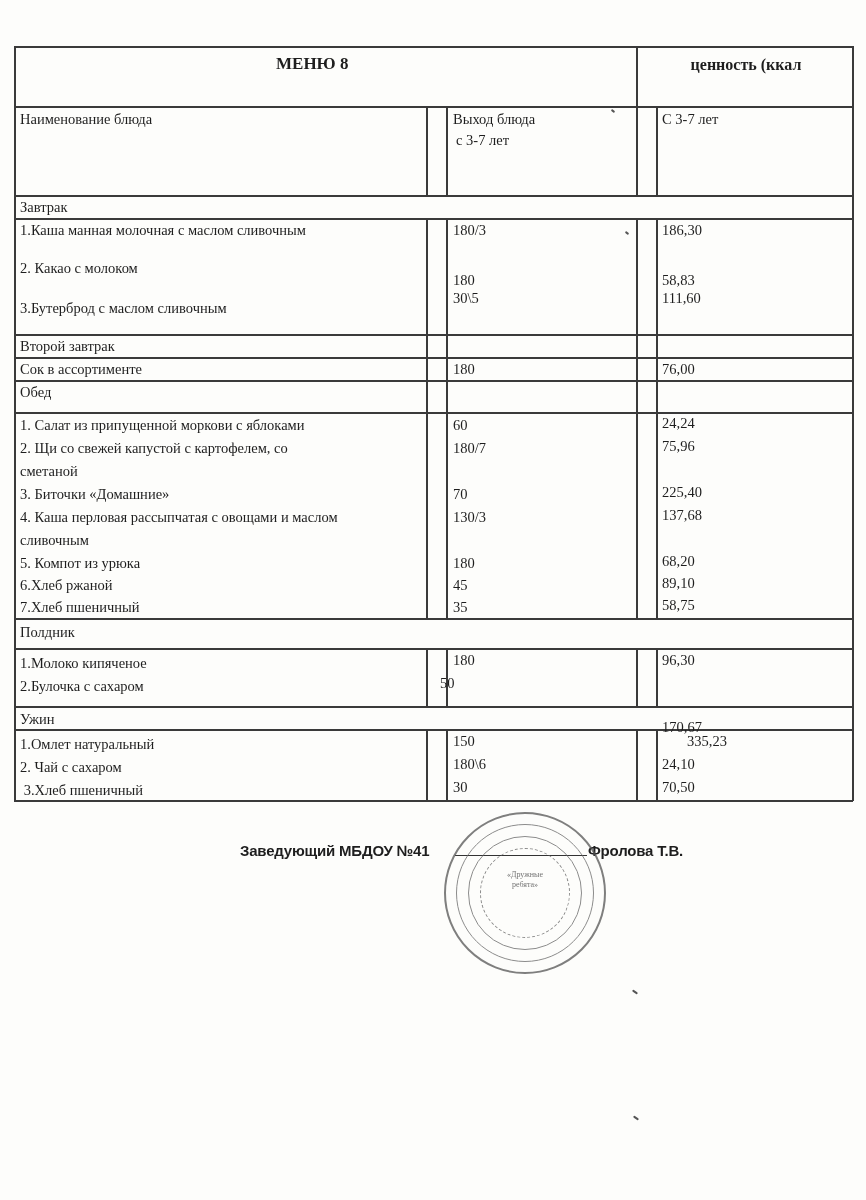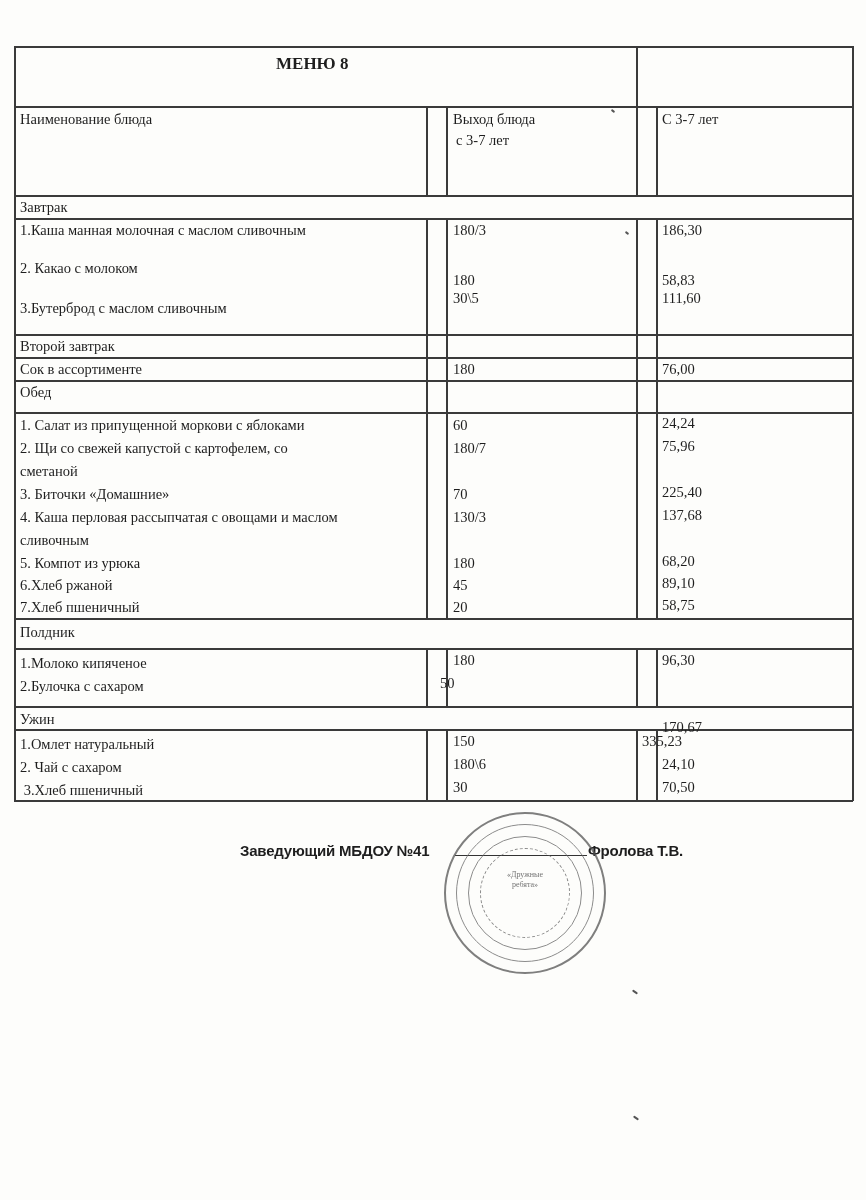--- a/index.html
+++ b/index.html
@@ -64,20 +64,21 @@
   <div class="line-v" style="left:656px; top:648px; height:58px;"></div>
 
   <div class="line-v" style="left:426px; top:729px; height:71px;"></div>
   <div class="line-v" style="left:446px; top:729px; height:71px;"></div>
   <div class="line-v" style="left:636px; top:729px; height:71px;"></div>
   <div class="line-v" style="left:656px; top:729px; height:71px;"></div>
 </div>
 
 <div class="hdr-title" style="left:276px; top:54px;">МЕНЮ 8</div>
 <div class="hdr-energy" style="left:640px; top:53px; width:212px;">
+  <div>ценность (ккал</div>
 </div>
 
 <div class="txt" style="left:20px; top:110px;text-align:right;">Наименование блюда</div>
 <div class="txt" style="left:453px; top:110px;">Выход блюда</div>
 <div class="txt" style="left:456px; top:131px;">с 3-7 лет</div>
 <div class="txt" style="left:662px; top:110px;">С 3-7 лет</div>
 
 <div class="txt" style="left:20px; top:198px;">Завтрак</div>
 <div>
   <div class="txt" style="left:20px; top:221px;">1.Каша манная молочная с маслом сливочным</div>
@@ -130,41 +131,41 @@
   <div class="txt" style="left:453px; top:554px;">180</div>
   <div class="txt" style="left:662px; top:552px;">68,20</div>
 </div>
 <div>
   <div class="txt" style="left:20px; top:576px;">6.Хлеб ржаной</div>
   <div class="txt" style="left:453px; top:576px;">45</div>
   <div class="txt" style="left:662px; top:574px;">89,10</div>
 </div>
 <div>
   <div class="txt" style="left:20px; top:598px;">7.Хлеб пшеничный</div>
-  <div class="txt" style="left:453px; top:598px;">20</div>
+  <div class="txt" style="left:453px; top:598px;">35</div>
   <div class="txt" style="left:662px; top:596px;">58,75</div>
 </div>
 
 <div class="txt" style="left:20px; top:623px;">Полдник</div>
 <div>
   <div class="txt" style="left:20px; top:654px;">1.Молоко кипяченое</div>
   <div class="txt" style="left:453px; top:651px;">180</div>
   <div class="txt" style="left:662px; top:651px;">96,30</div>
 </div>
 <div>
   <div class="txt" style="left:20px; top:677px;">2.Булочка с сахаром</div>
   <div class="txt" style="left:440px; top:674px;">50</div>
   <div class="txt" style="left:662px; top:674px;margin-top:44px;">170,67</div>
 </div>
 
 <div class="txt" style="left:20px; top:710px;">Ужин</div>
 <div>
   <div class="txt" style="left:20px; top:735px;">1.Омлет натуральный</div>
   <div class="txt" style="left:453px; top:732px;">150</div>
-  <div class="txt" style="left:642px; top:732px;">335,23</div>
+  <div class="txt" style="left:687px; top:732px;">335,23</div>
 </div>
 <div>
   <div class="txt" style="left:20px; top:758px;">2. Чай с сахаром</div>
   <div class="txt" style="left:453px; top:755px;">180\6</div>
   <div class="txt" style="left:662px; top:755px;">24,10</div>
 </div>
 <div>
   <div class="txt" style="left:20px; top:781px; white-space:pre;"> 3.Хлеб пшеничный</div>
   <div class="txt" style="left:453px; top:778px;">30</div>
   <div class="txt" style="left:662px; top:778px;">70,50</div>

